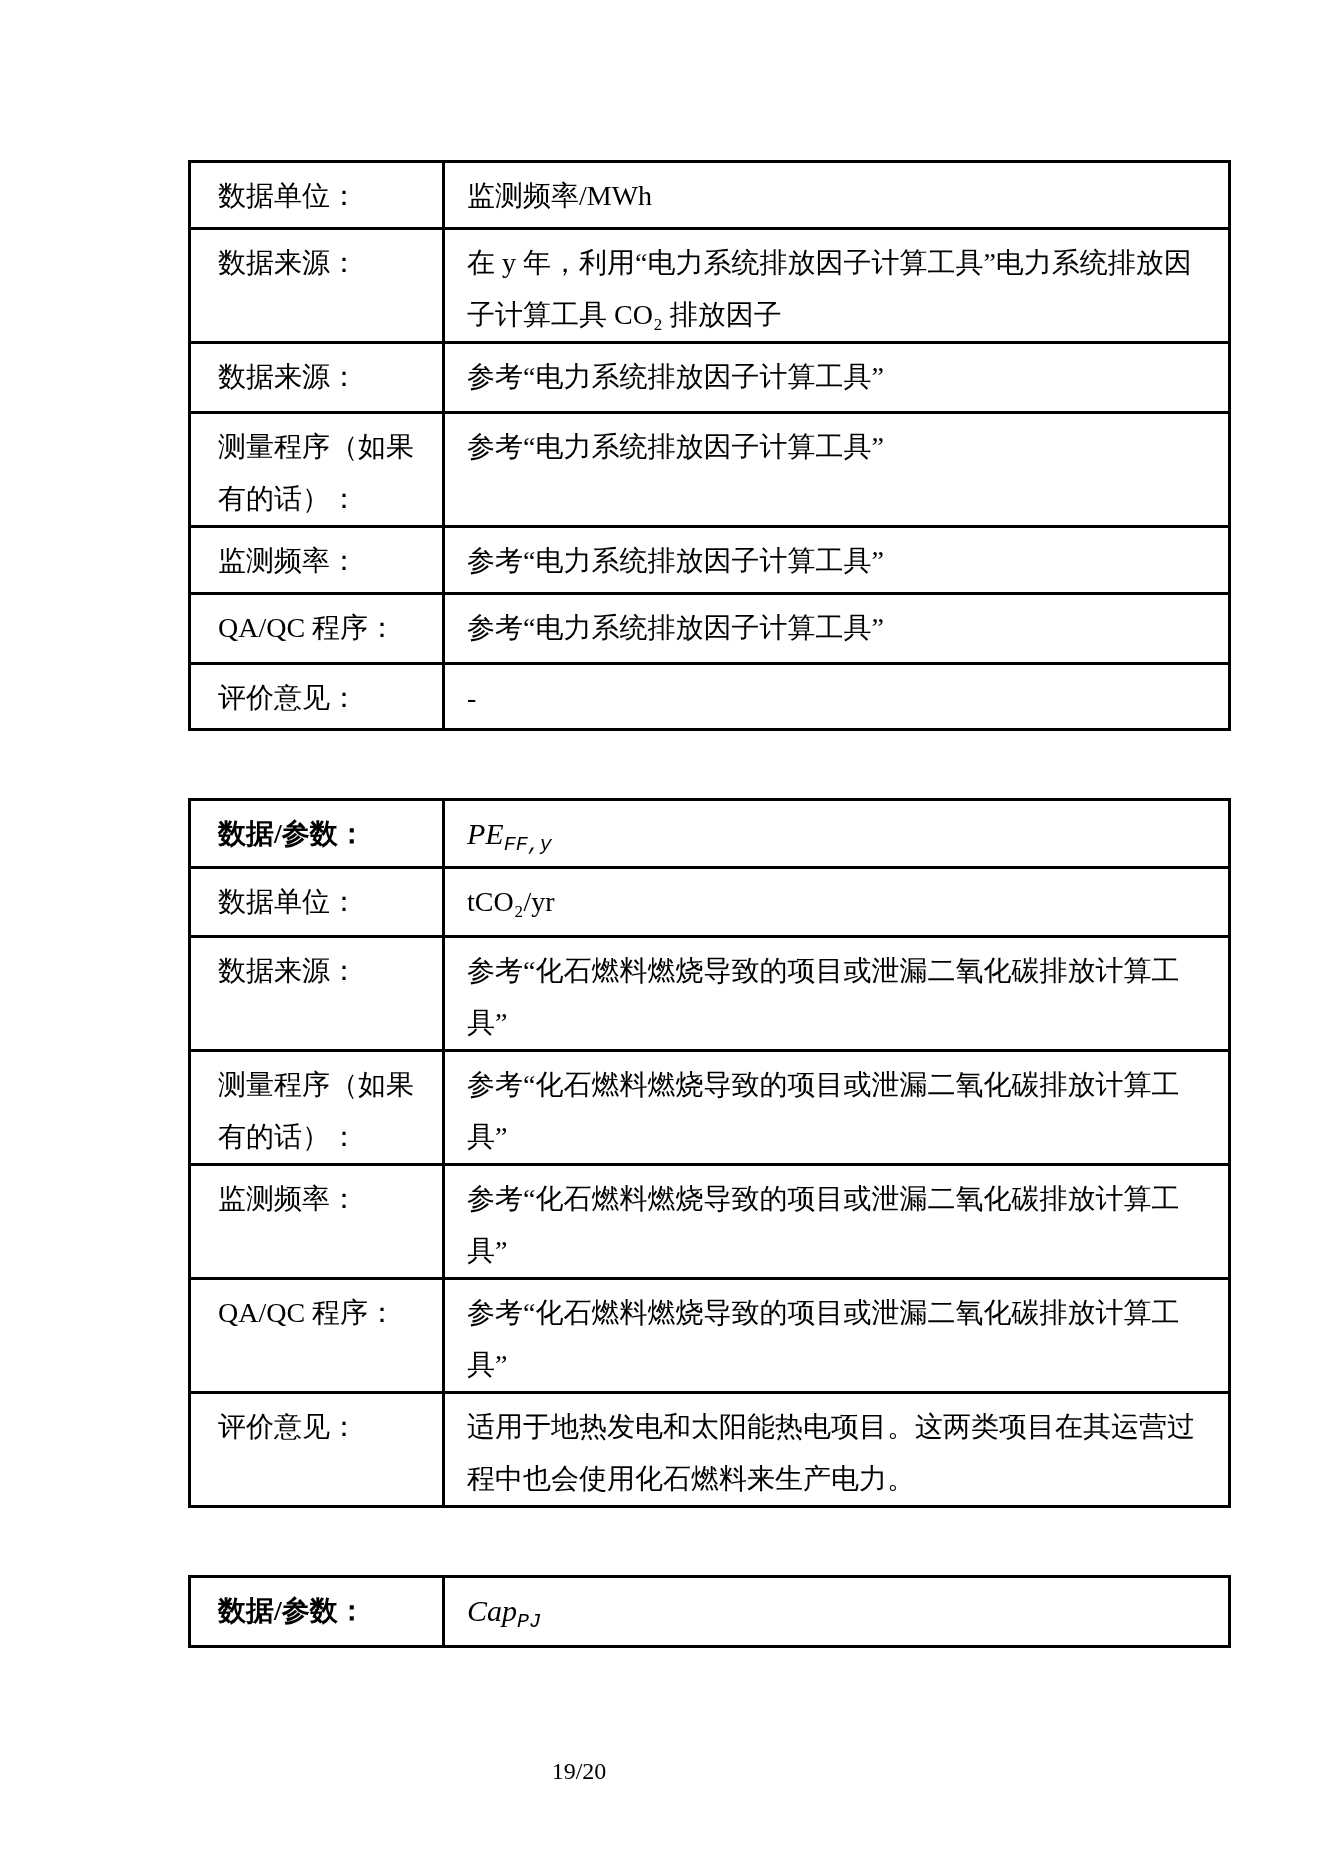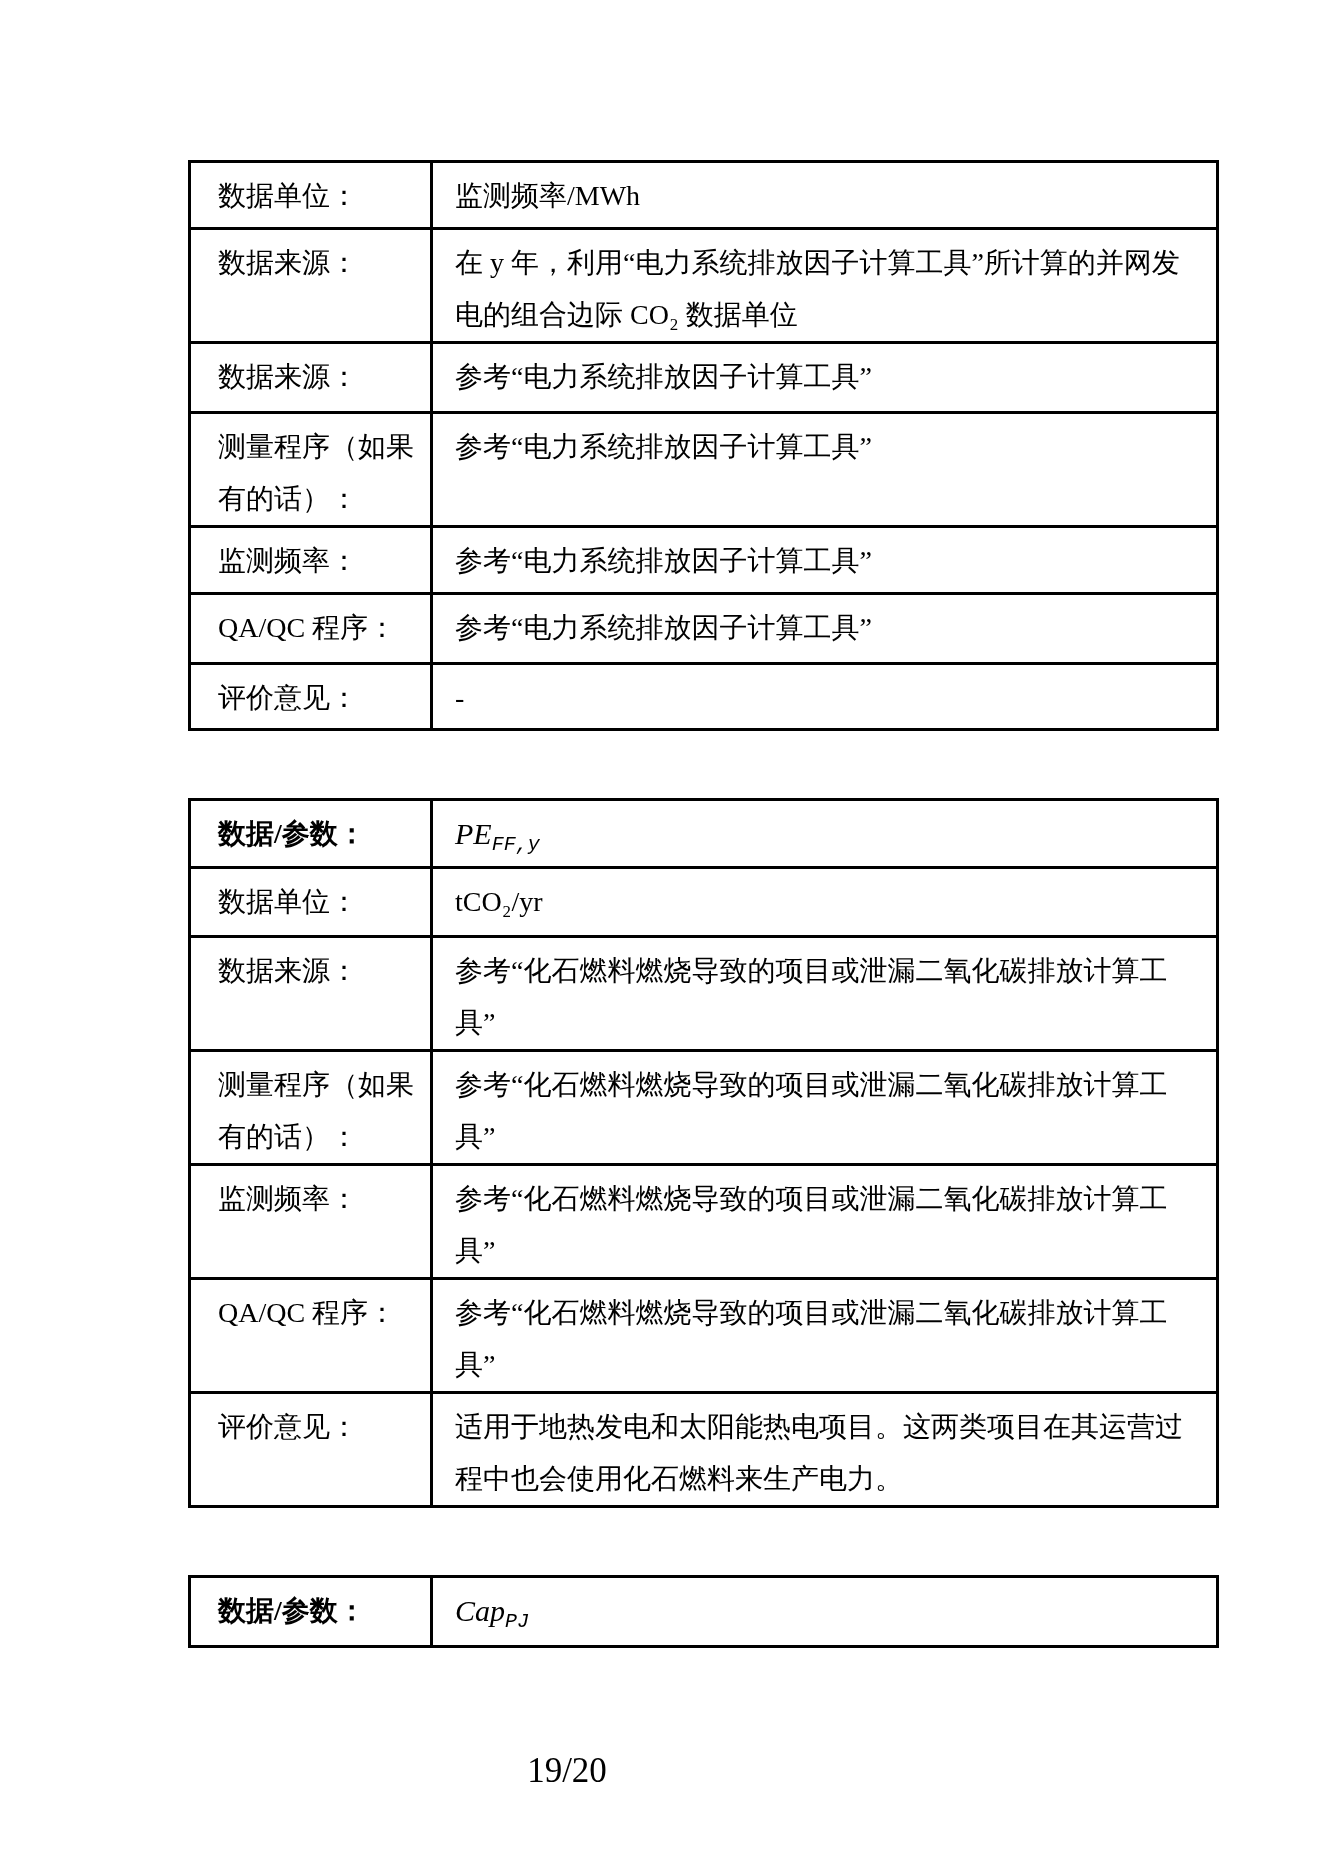--- a/index.html
+++ b/index.html
@@ -31,21 +31,21 @@
   }
   table.param-table td {
     border: 3px solid #000000;
     vertical-align: top;
     padding: 7px 18px 0 22px;
     line-height: 52px;
     word-break: break-word;
   }
   table.param-table td.label-cell {
     width: 204px;
-    padding: 7px 8px 0 27px;
+    padding: 7px 20px 0 27px;
   }
   table.param-table td.value-cell {
     width: 743px;
   }
   .bold-label { font-weight: bold; }
   .formula {
     font-style: italic;
     font-size: 30px;
   }
   .formula sub {
@@ -63,39 +63,40 @@
   .h106 { height: 106px; }
   .h107 { height: 107px; }
   .h109 { height: 109px; }
   .h110 { height: 110px; }
   .footer {
     position: absolute;
     left: 0;
     top: 1756px;
     width: 1134px;
     text-align: center;
-    font-size: 35px;
+    font-size: 24px;
     line-height: 30px;
+    padding-left: 12px;
   }
 </style>
 </head>
 <body>
 
 <div class="page">
   <div class="content">
 
     <table class="param-table">
       <tbody>
           <tr class="h67">
         <td class="label-cell">数据单位：</td>
         <td class="value-cell">监测频率/MWh</td>
       </tr>
       <tr class="h106">
         <td class="label-cell">数据来源：</td>
-        <td class="value-cell">在 y 年，利用“电力系统排放因子计算工具”所计算的并网发电的组合边际 CO₂ 数据单位</td>
+        <td class="value-cell">在 y 年，利用“电力系统排放因子计算工具”电力系统排放因子计算工具 CO₂ 排放因子</td>
       </tr>
       <tr class="h70">
         <td class="label-cell">数据来源：</td>
         <td class="value-cell">参考“电力系统排放因子计算工具”</td>
       </tr>
       <tr class="h107">
         <td class="label-cell">测量程序（如果有的话）：</td>
         <td class="value-cell">参考“电力系统排放因子计算工具”</td>
       </tr>
       <tr class="h67">

